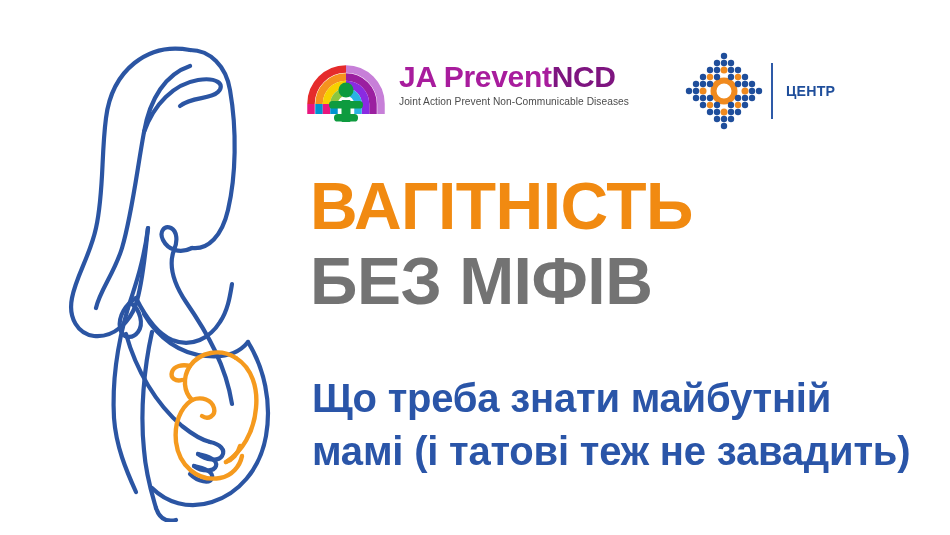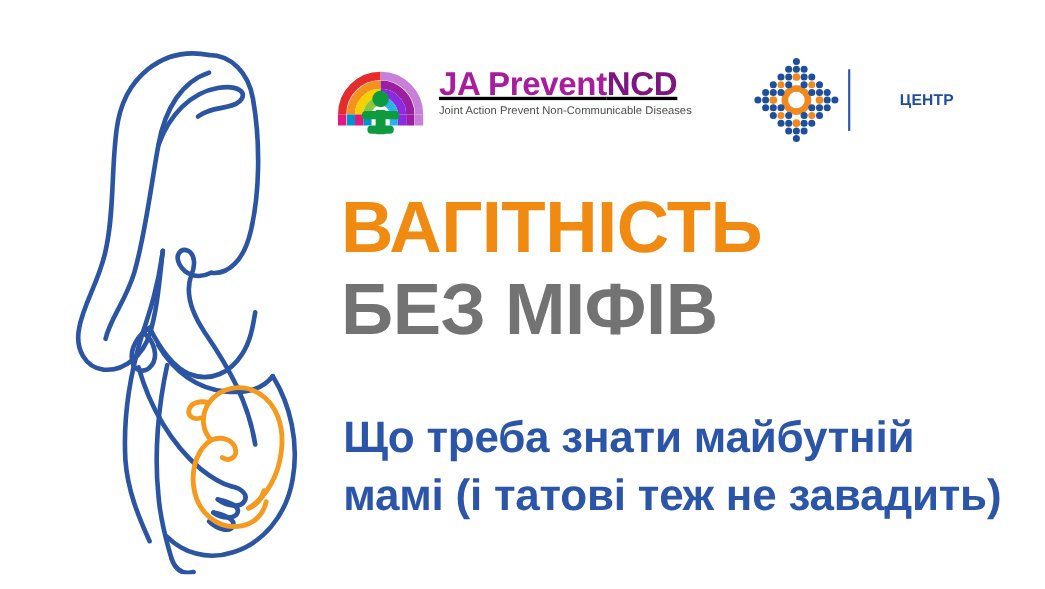--- a/index.html
+++ b/index.html
@@ -50,21 +50,20 @@
   }
   #ja-mark { width: 82px; height: 80px; flex: 0 0 auto; }
   #ja-mark svg { display: block; width: 100%; height: 100%; }
   #ja-words { display: flex; flex-direction: column; align-items: flex-start; }
   #ja-title {
     font-size: 30px;
     font-weight: bold;
     letter-spacing: -0.3px;
     line-height: 1.05;
     white-space: nowrap;
-    text-decoration: underline;
   }
   #ja-title .part-a { color: #A81C9D; }
   #ja-title .part-b { color: #7E1580; }
   #ja-tagline {
     font-size: 10.2px;
     color: #4c4c4c;
     letter-spacing: 0.05px;
     margin-top: 3px;
     white-space: nowrap;
     text-align: center;
@@ -90,21 +89,20 @@
   }
   #phc-words {
     display: flex;
     flex-direction: column;
     color: #1F4E9B;
     font-size: 14.2px;
     font-weight: bold;
     line-height: 1.28;
     letter-spacing: 0.2px;
     white-space: nowrap;
-    margin-left: 32px;
   }
 
   
   #headline {
     position: absolute;
     left: 310px;
     top: 174px;
     width: 600px;
   }
   .headline-line {

